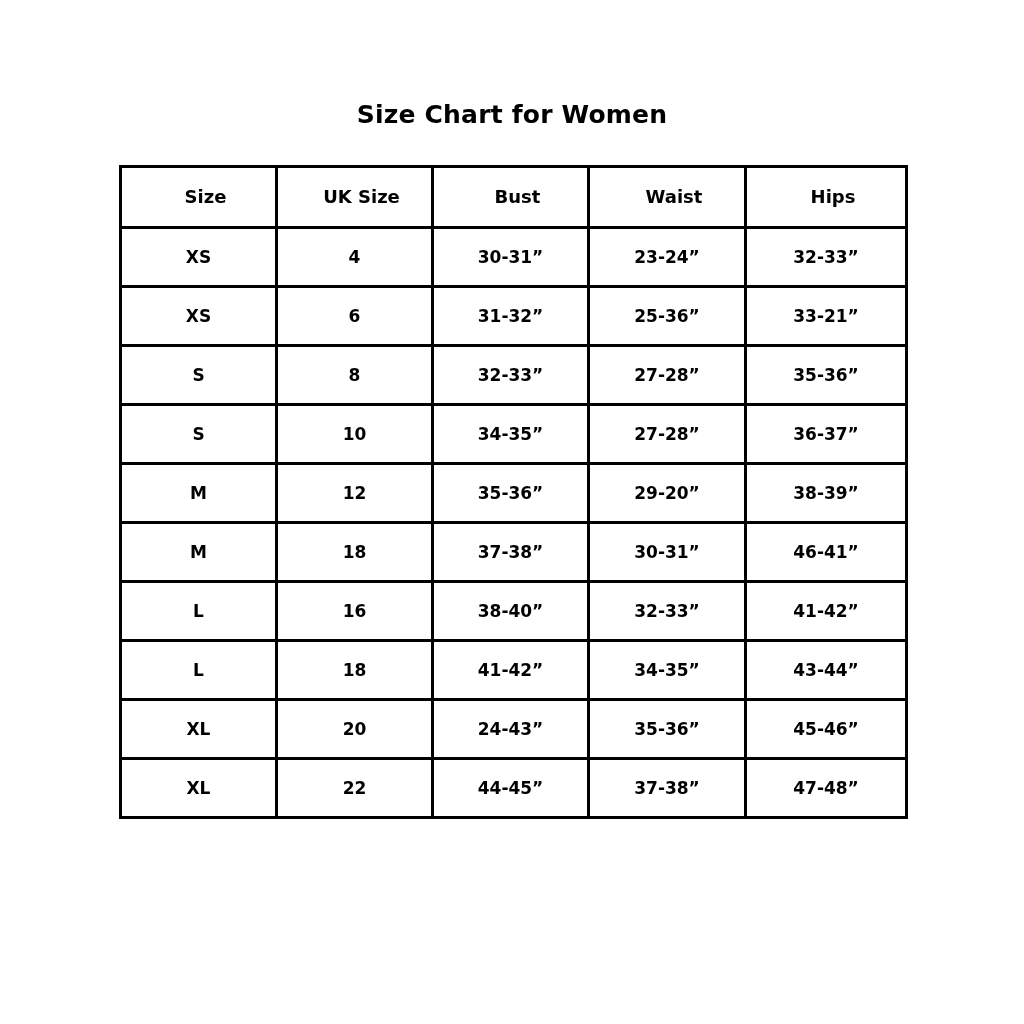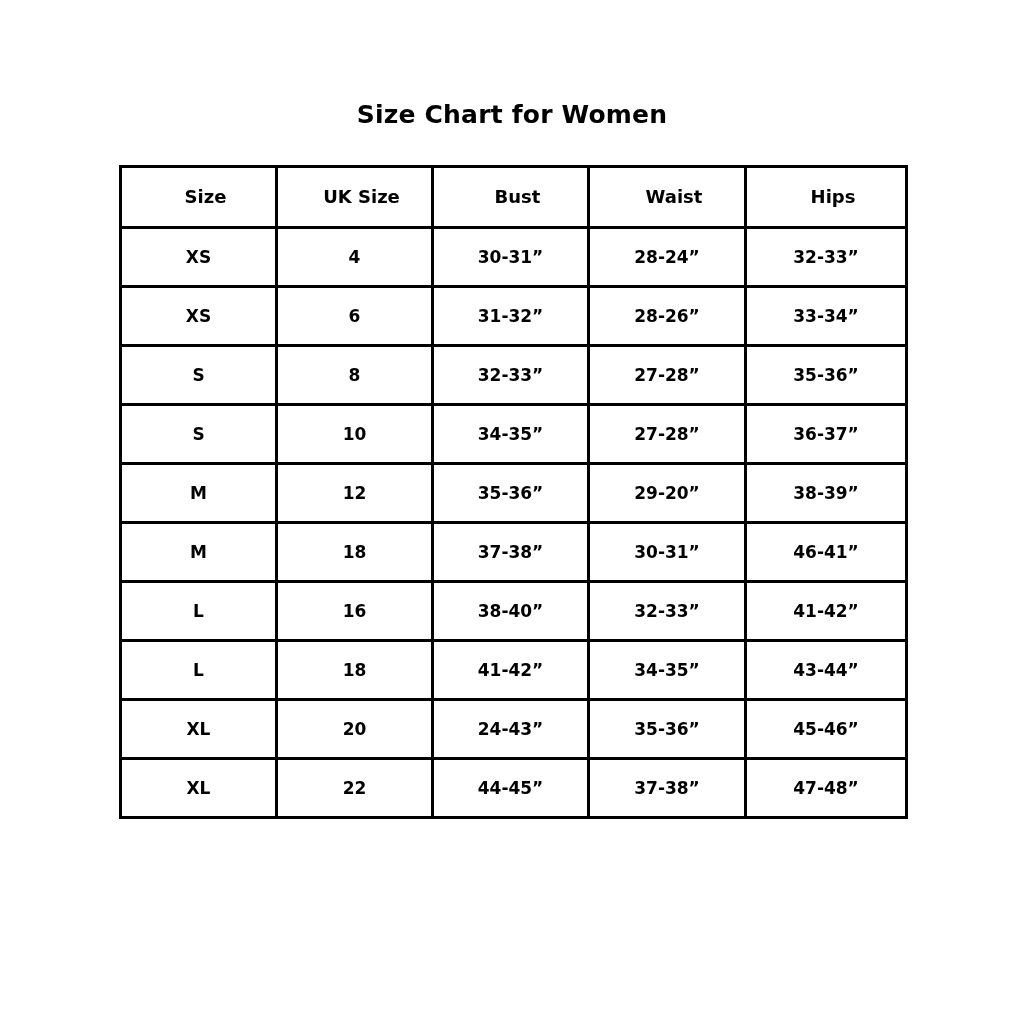--- a/index.html
+++ b/index.html
@@ -87,29 +87,29 @@
           <th>Bust</th>
           <th>Waist</th>
           <th>Hips</th>
         </tr>
       </thead>
       <tbody>
         <tr>
           <td>XS</td>
           <td>4</td>
           <td>30-31”</td>
-          <td>28-24”</td>
+          <td>23-24”</td>
           <td>32-33”</td>
         </tr>
         <tr>
           <td>XS</td>
           <td>6</td>
           <td>31-32”</td>
-          <td>28-26”</td>
-          <td>33-34”</td>
+          <td>25-36”</td>
+          <td>33-21”</td>
         </tr>
         <tr>
           <td>S</td>
           <td>8</td>
           <td>32-33”</td>
           <td>27-28”</td>
           <td>35-36”</td>
         </tr>
         <tr>
           <td>S</td>

